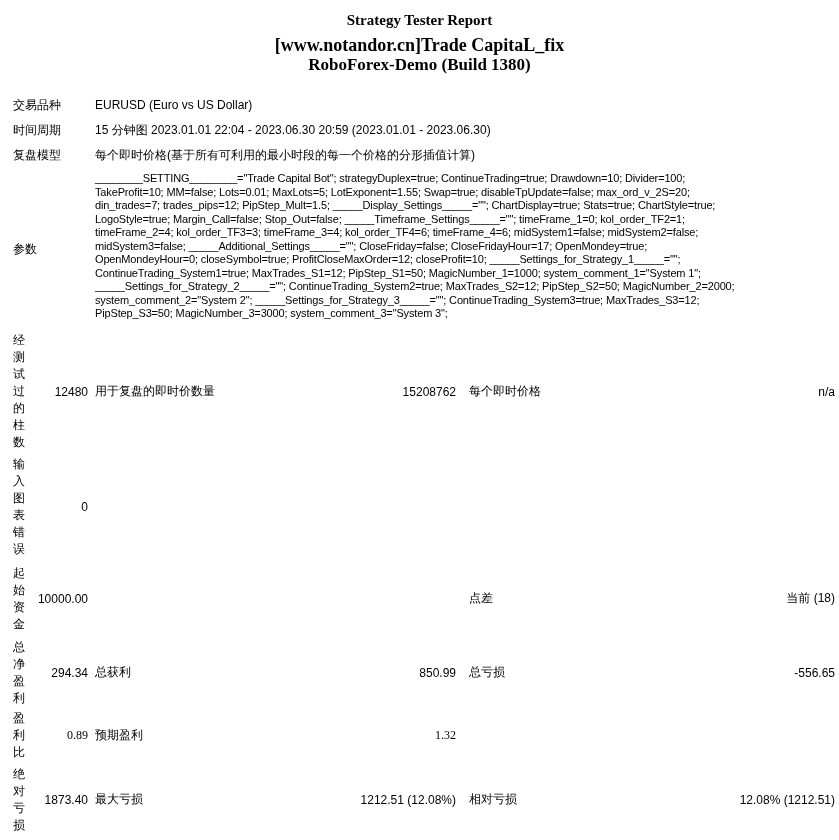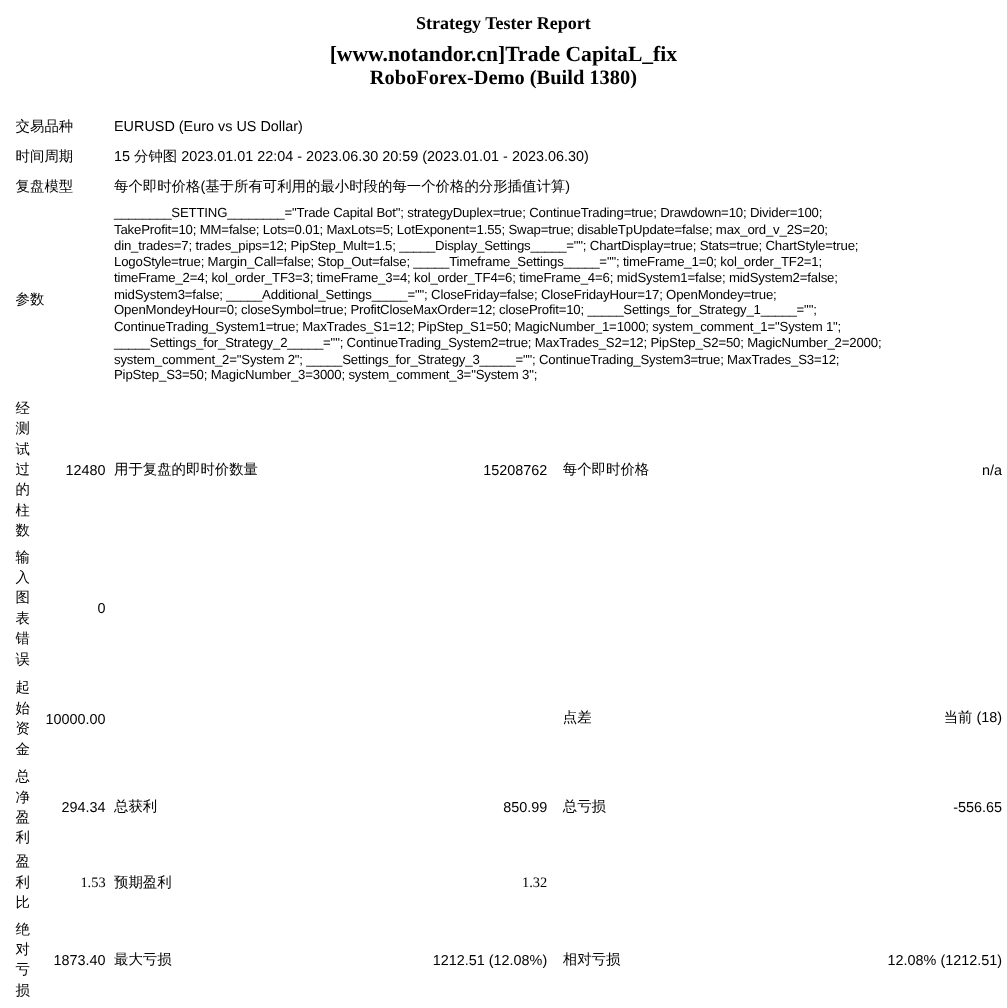--- a/index.html
+++ b/index.html
@@ -142,21 +142,21 @@
         <td class="vlabel">总净盈利</td>
         <td class="num">294.34</td>
         <td class="mid-label">总获利</td>
         <td class="num">850.99</td>
         <td class="right-label">总亏损</td>
         <td class="num">-556.65</td>
       </tr>
 
       <tr class="hE">
         <td class="vlabel">盈利比</td>
-        <td class="num">1.53</td>
+        <td class="num">0.89</td>
         <td class="mid-label">预期盈利</td>
         <td class="num">1.32</td>
         <td class="right-label"></td>
         <td class="num"></td>
       </tr>
 
       <tr class="hF">
         <td class="vlabel">绝对亏损</td>
         <td class="num">1873.40</td>
         <td class="mid-label">最大亏损</td>

